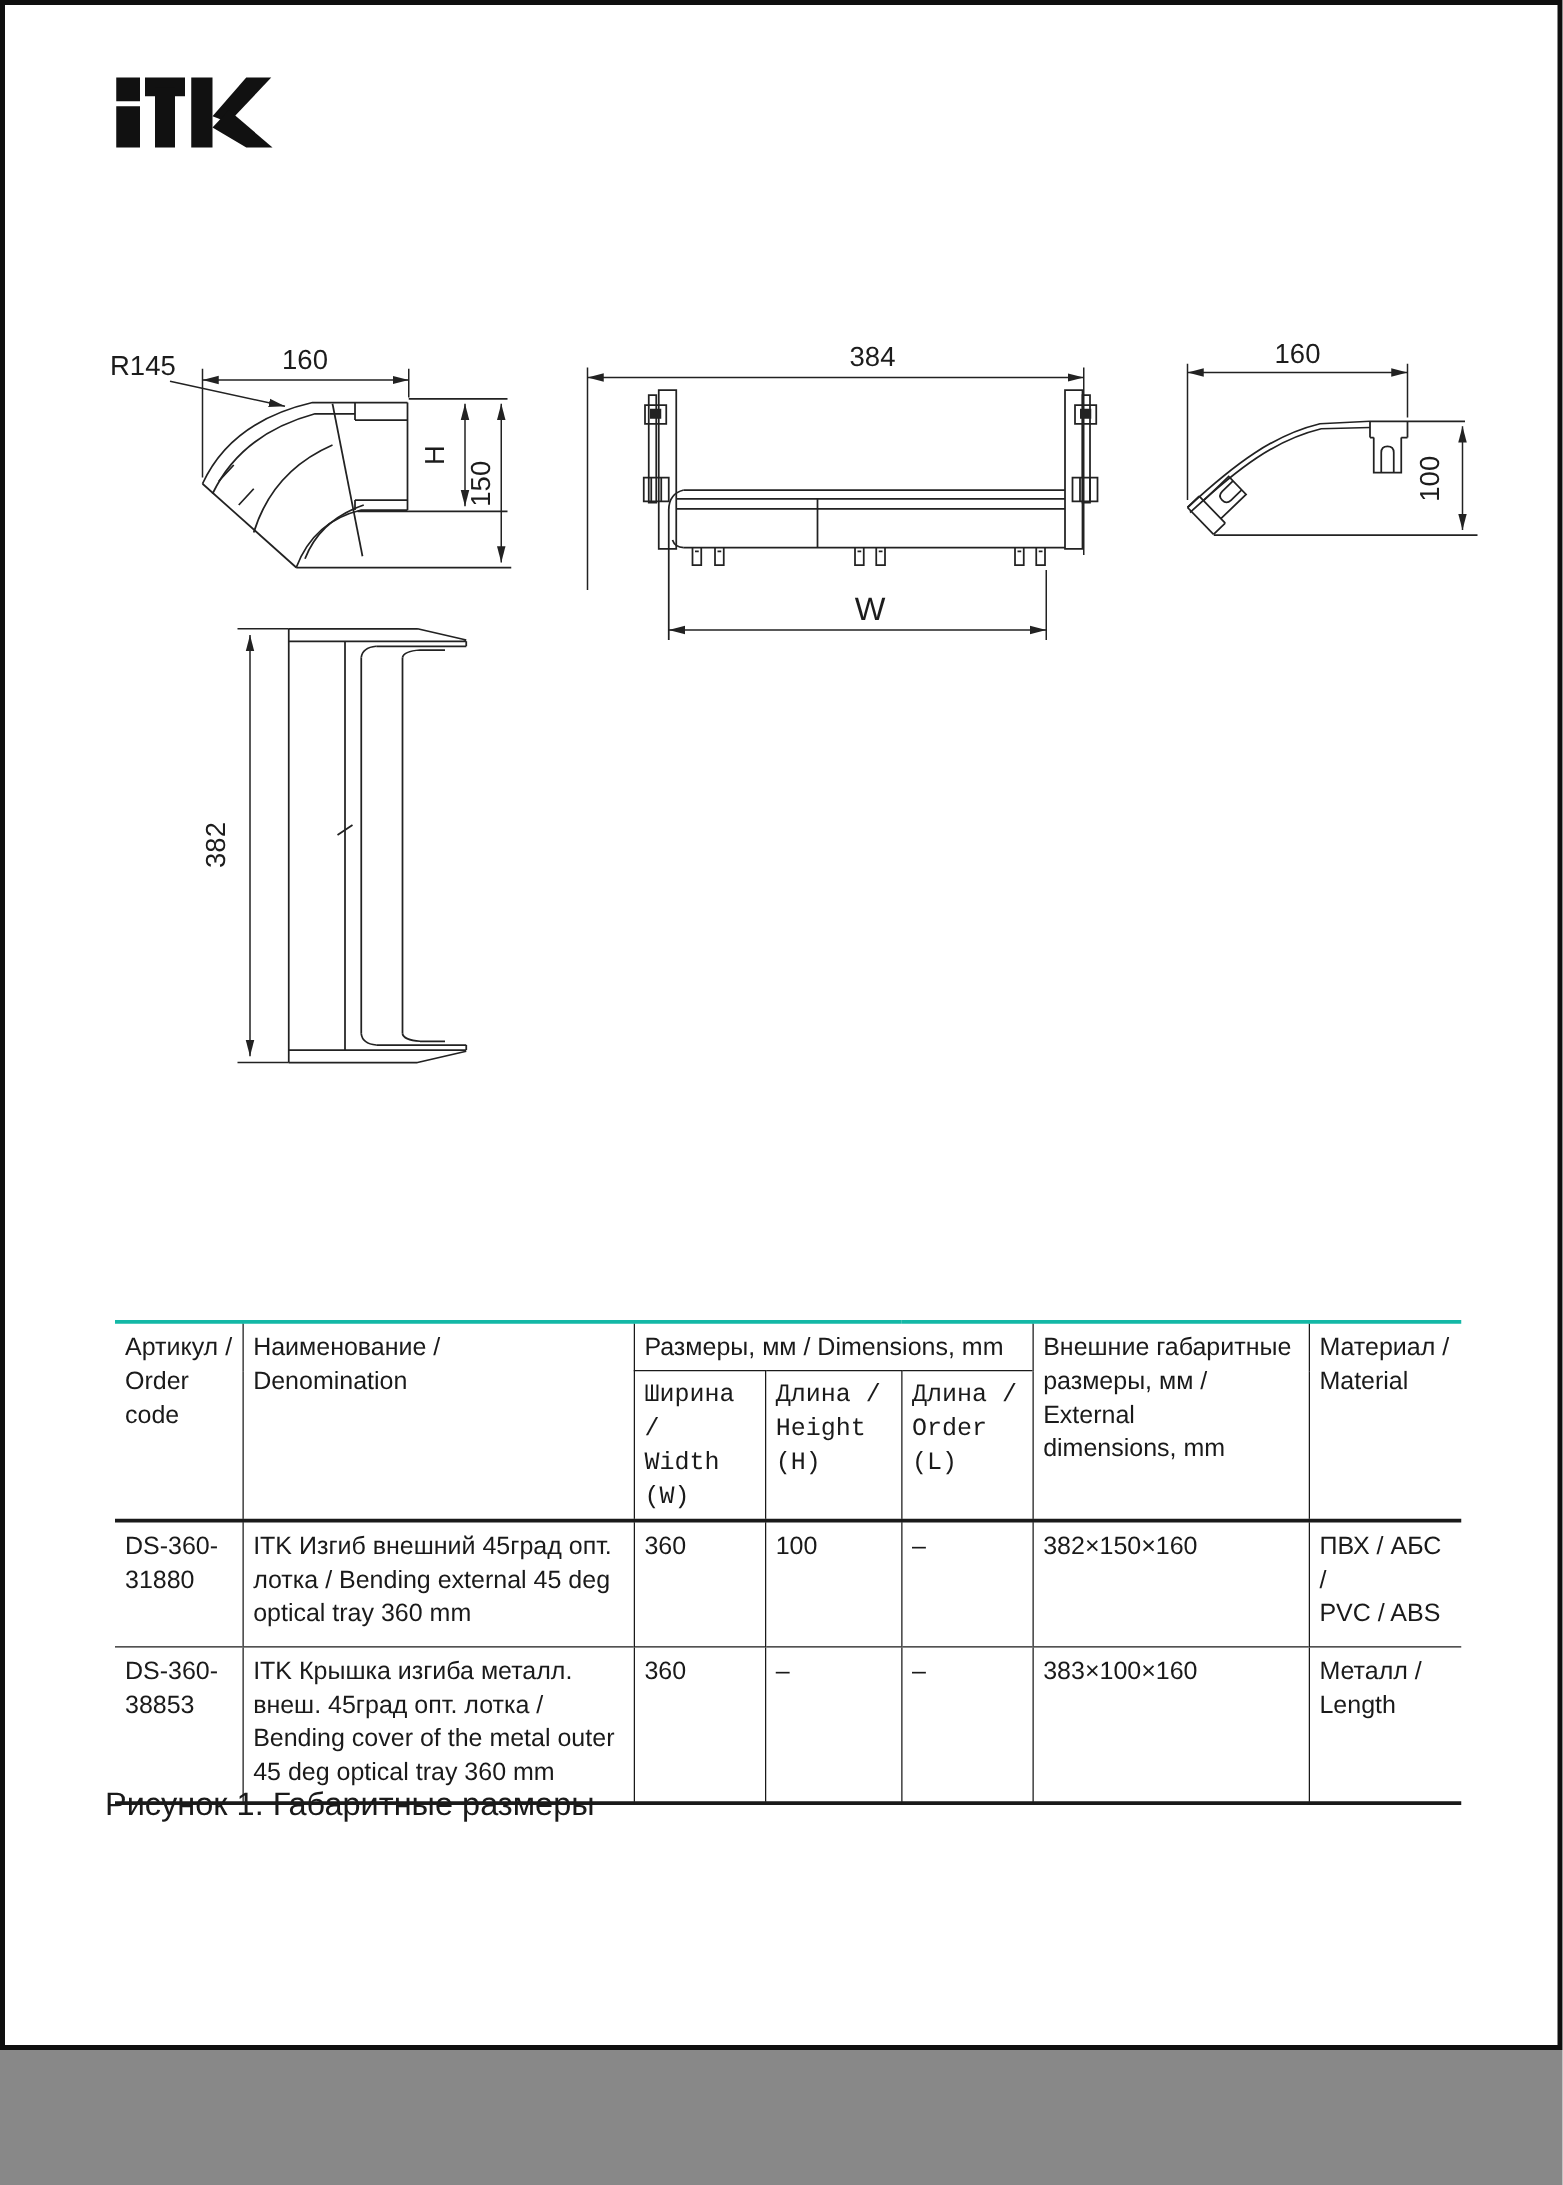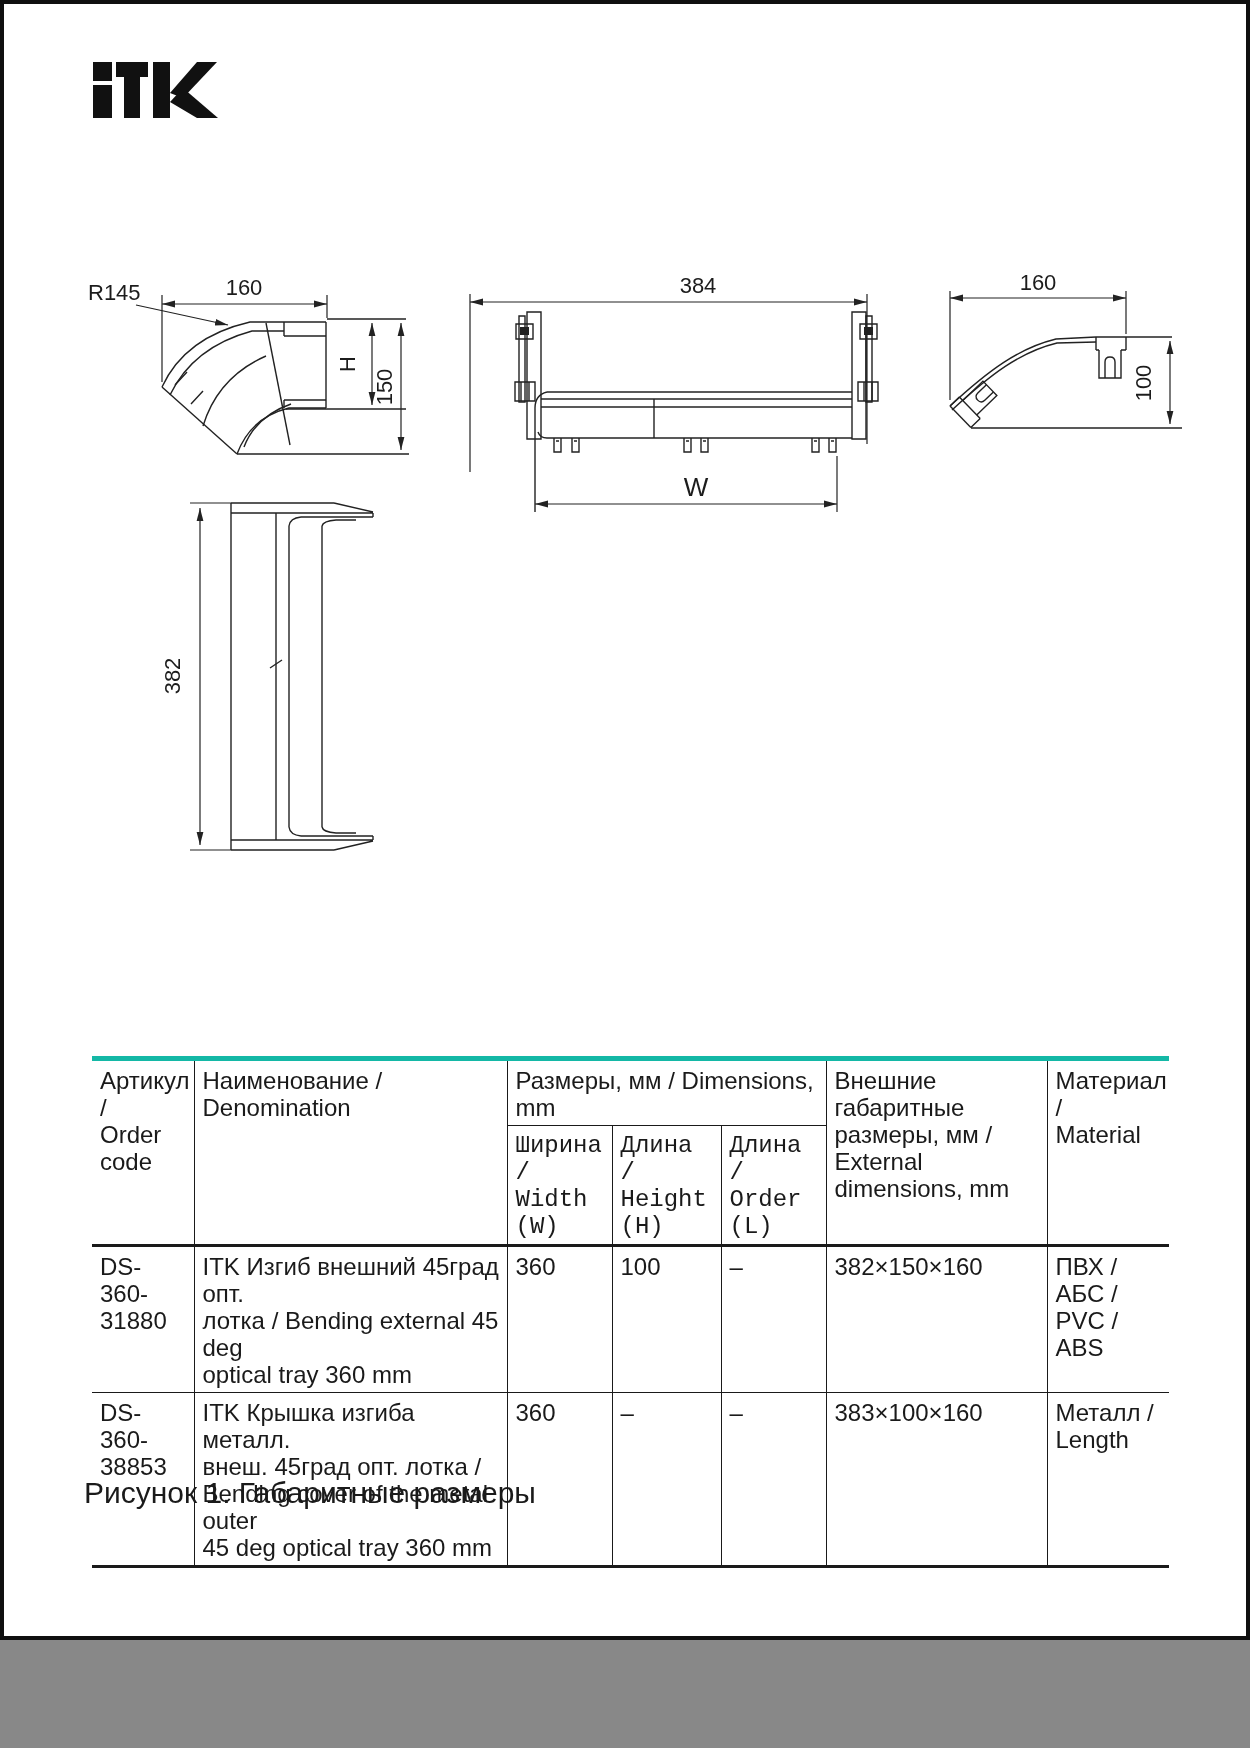--- a/index.html
+++ b/index.html
@@ -19,41 +19,41 @@
     fill:#1c1c1c;
   }
   svg .big{font-size:26px;}
   .lines path, .lines line{stroke:#222;stroke-width:1.4;fill:none;}
   .dims line, .dims path{stroke:#222;stroke-width:1.2;fill:none;}
   table.spec{
     position:absolute;left:88px;top:1052px;
     width:1077px;
     border-collapse:collapse;
     table-layout:fixed;
-    border-top:5px solid #14b8a6;
+    border-top:3px solid #14b8a6;
     border-bottom:3px solid #1a1a1a;
-    font-size:24px;line-height:27px;
+    font-size:20px;line-height:27px;
   }
   table.spec th, table.spec td{
     font-weight:normal;
     text-align:left;vertical-align:top;
     padding:6px 6px 4px 8px;
     border-left:1px solid #1a1a1a;
     border-right:1px solid #1a1a1a;
     white-space:pre-line;
   }
   table.spec th:first-child, table.spec td:first-child{border-left:none;}
   table.spec th:last-child, table.spec td:last-child{border-right:none;}
   table.spec thead{border-bottom:3px solid #1a1a1a;}
   table.spec thead tr.h2 th{border-top:1px solid #1a1a1a;font-family:Liberation Mono, monospace;}
   table.spec tbody tr.r1{border-bottom:1px solid #1a1a1a;}
   table.spec tbody td{height:89px;}
   .caption{
-    position:absolute;left:80px;top:1472px;
-    font-size:30px;
+    position:absolute;left:80px;top:1424px;
+    font-size:26px;
   }
 </style>
 </head>
 <body>
 
 <div class="page">
 
   <svg width="1250" height="900" viewBox="0 0 1250 900" style="position:absolute;left:0;top:0;">
     <defs>
       <marker id="ah" markerWidth="14" markerHeight="10" refX="13" refY="4" orient="auto-start-reverse" markerUnits="userSpaceOnUse">

